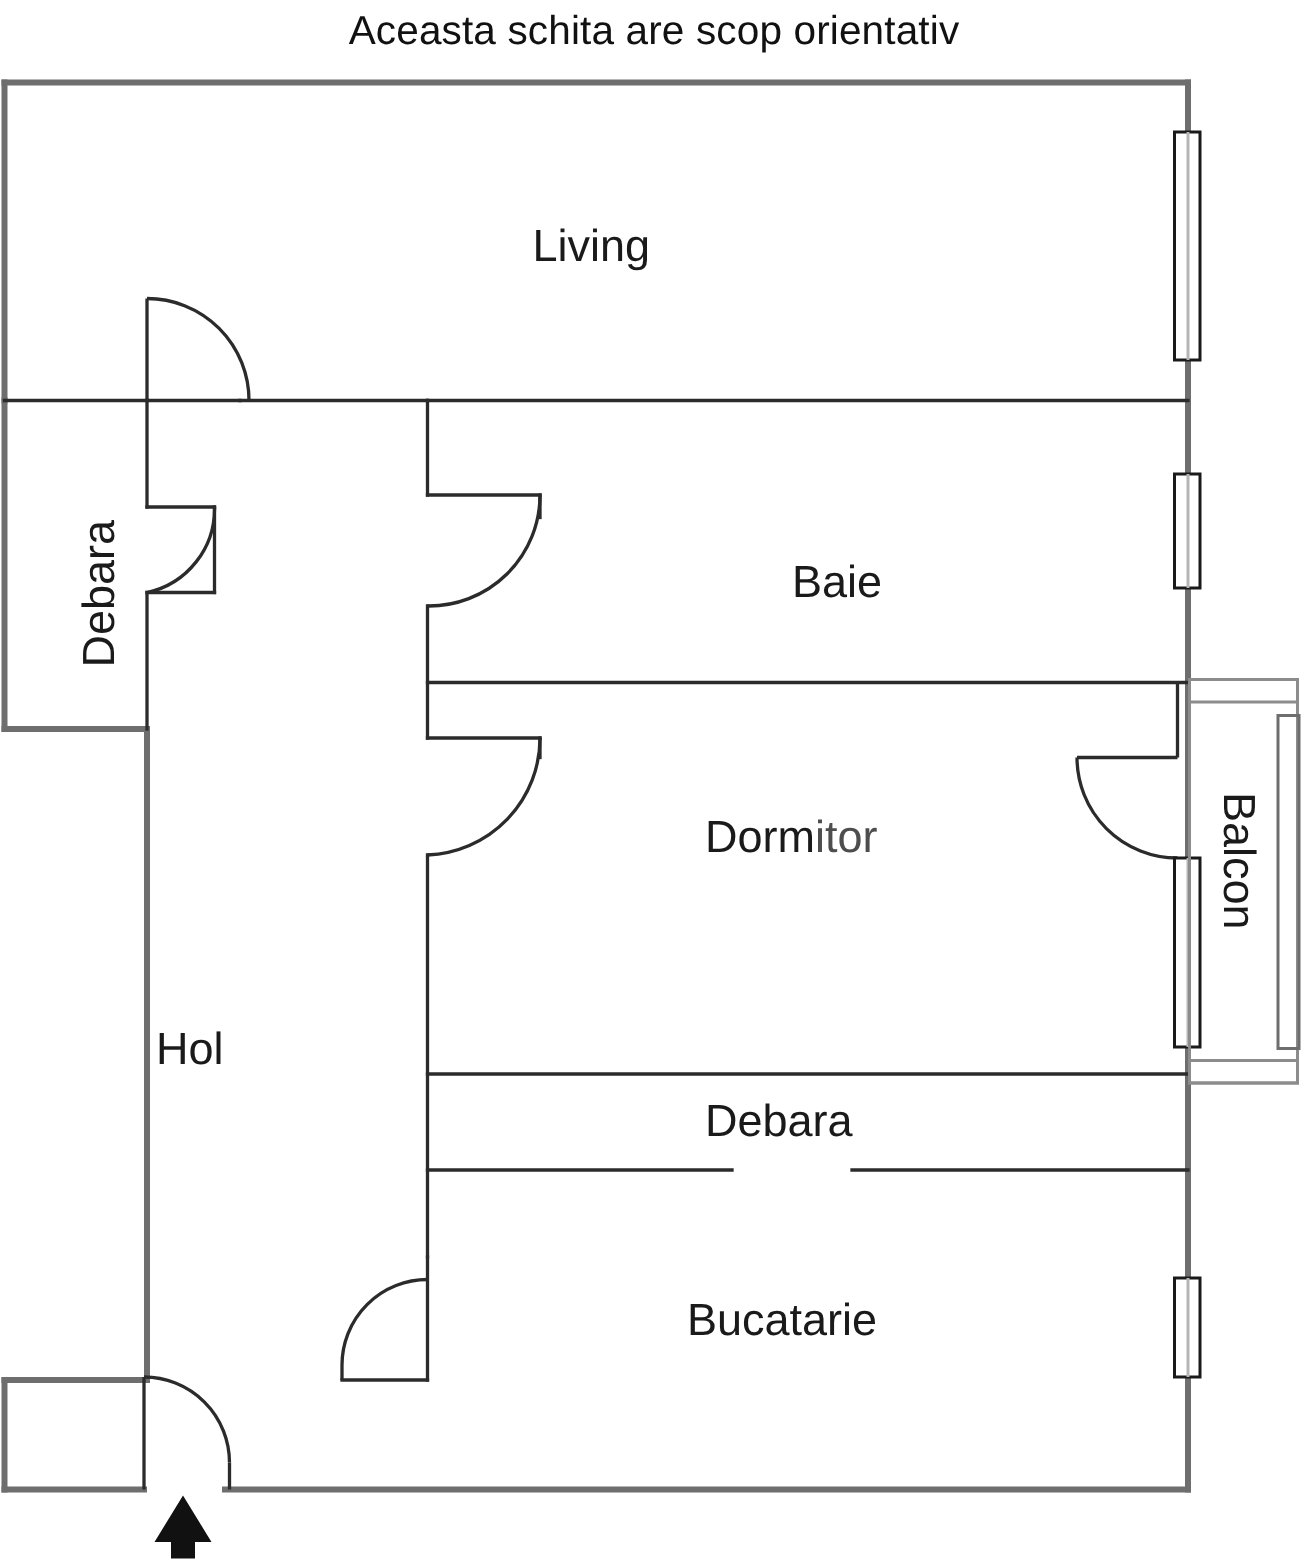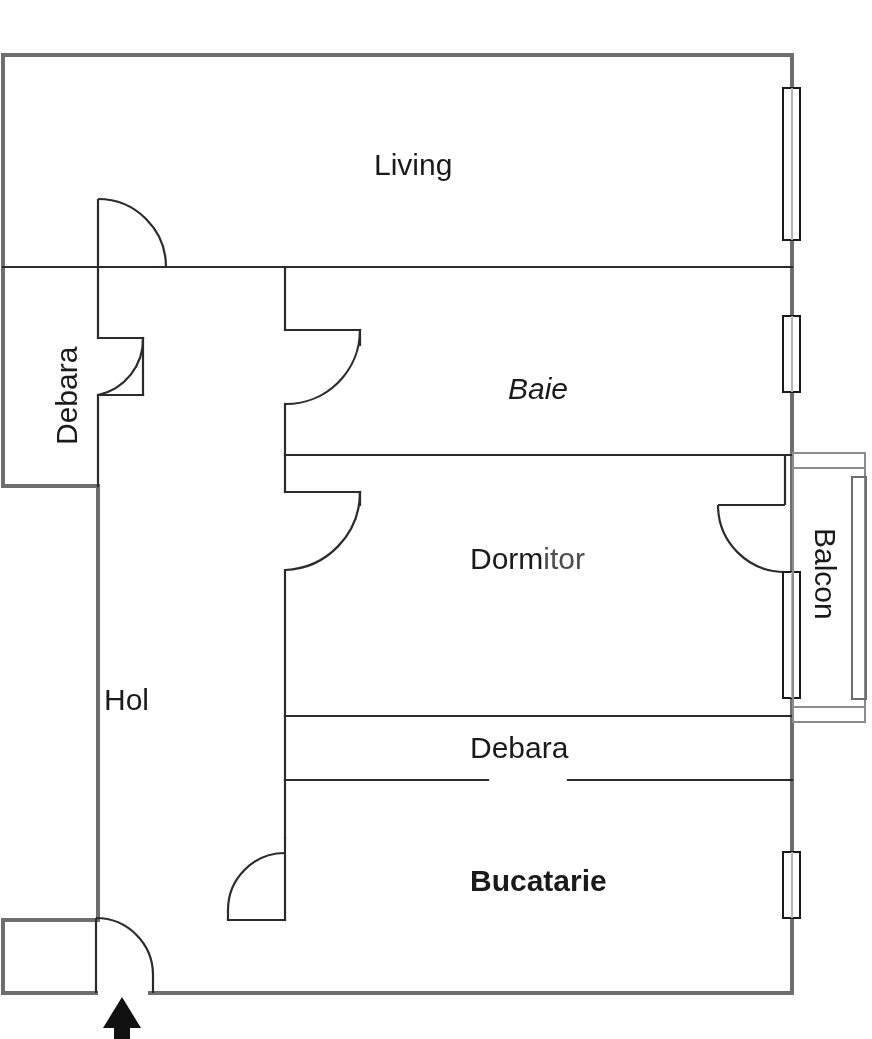--- a/index.html
+++ b/index.html
@@ -46,41 +46,42 @@
     position: absolute;
     font-size: 30px;
     font-weight: 400;
     color: #1a1a1a;
     white-space: nowrap;
     line-height: 1;
   }
   .room-label.rot {
     transform-origin: 0 0;
   }
-  #label-living   { left: 355px; top: 150px; margin-left: 19px; }
-  #label-baie     { left: 508px; top: 374px; font-style: italic; }
+  #label-living   { left: 355px; top: 150px; }
+  #label-baie     { left: 528px; top: 374px; }
   #label-dormitor { left: 470px; top: 544px; }
   #label-debara2  { left: 470px; top: 733px; }
-  #label-bucatarie{ left: 470px; top: 866px; font-weight: bold; }
+  #label-bucatarie{ left: 458px; top: 866px; }
   #label-hol      { left: 104px; top: 685px; }
   #label-debara1  {
     left: 52px;  top: 445px;
     transform: rotate(-90deg);
   }
   #label-balcon   {
     left: 840px; top: 528px;
     transform: rotate(90deg);
   }
   #label-dormitor .dim { color: #4d4d4d; }
 </style>
 </head>
 <body>
 
 <div id="page">
 
+  <div id="plan-title">Aceasta schita are scop orientativ</div>
 
   <svg id="plan-svg" viewBox="0 0 872 1039">
 
     <g fill="none" stroke="#6e6e6e" stroke-width="4" stroke-linecap="square">
 
       <line x1="3" y1="55" x2="792" y2="55"></line>
 
       <line x1="3" y1="55" x2="3" y2="267"></line>
 
       <line x1="3" y1="267" x2="3" y2="486"></line>

